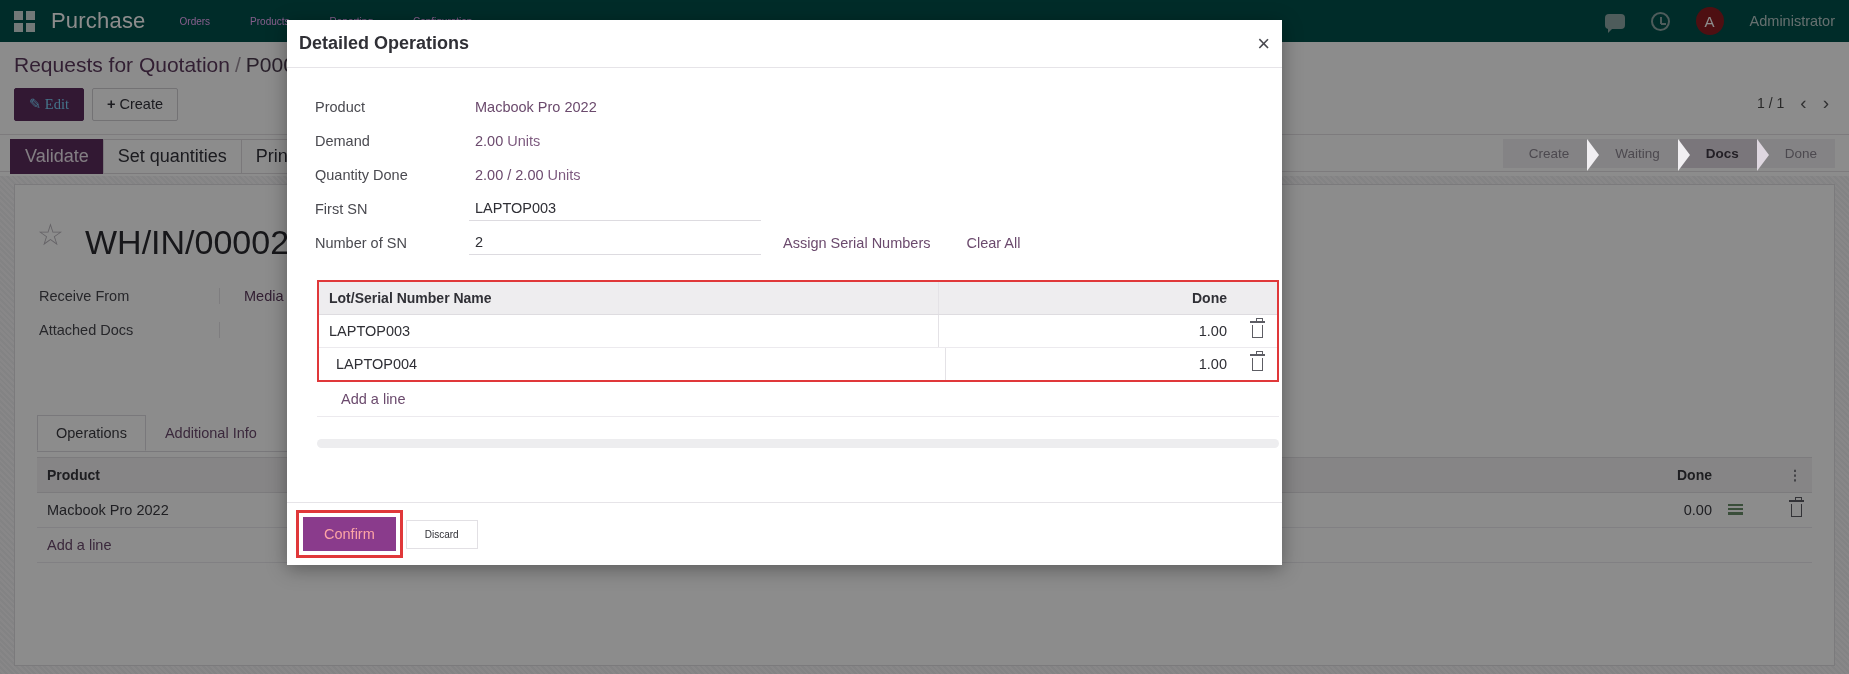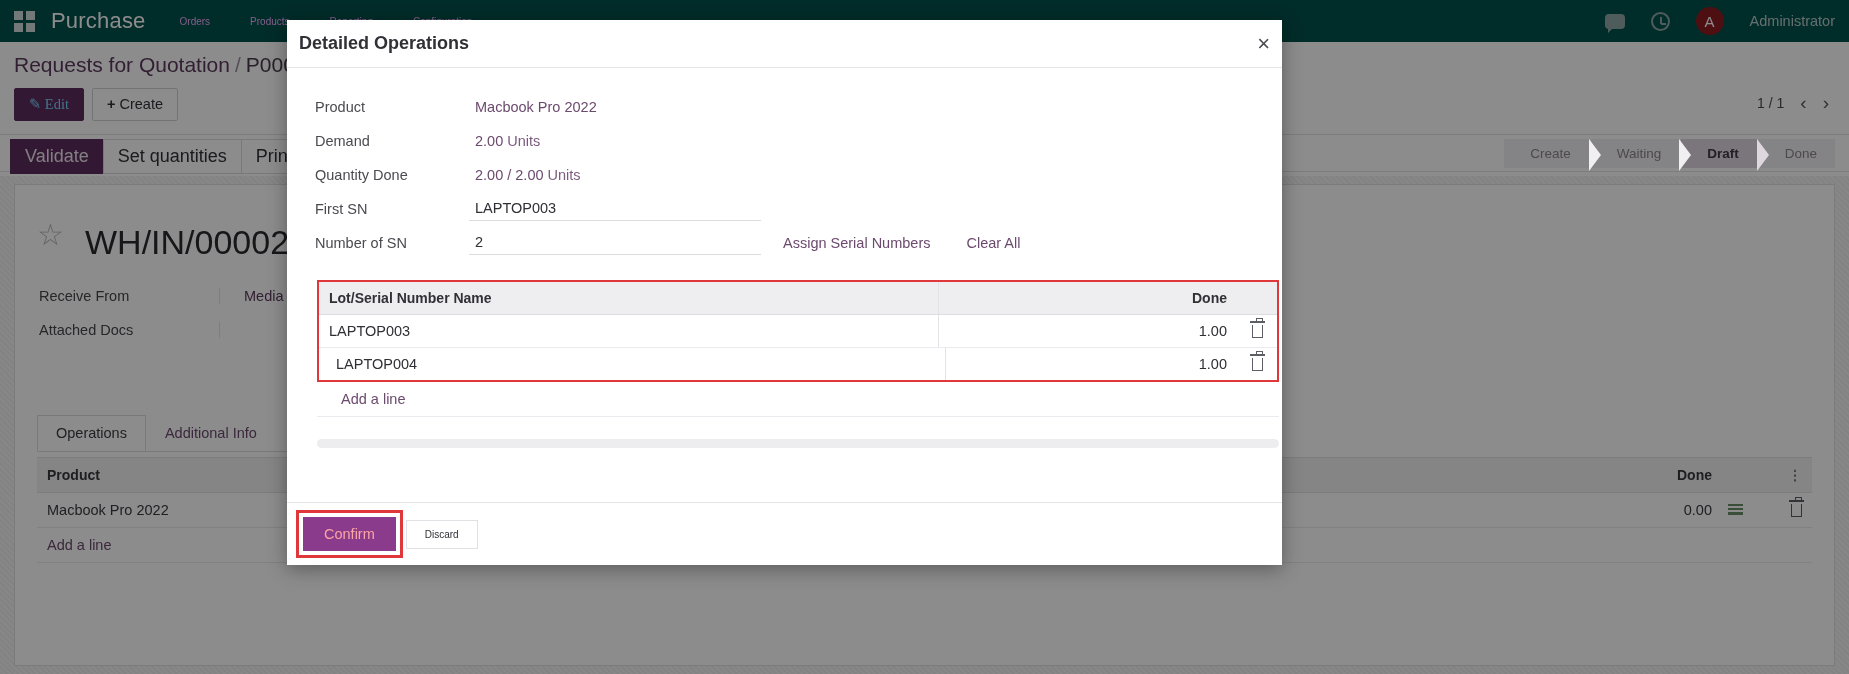--- a/index.html
+++ b/index.html
@@ -178,21 +178,21 @@
     <div class="stat-row">
       <div class="stat-btns">
         <button class="sbtn active">Validate</button>
         <button class="sbtn">Set quantities</button>
         <button class="sbtn">Print</button>
         <button class="sbtn">Pri</button>
       </div>
       <div class="statusbar">
         <div class="st">Create</div>
         <div class="st">Waiting</div>
-        <div class="st on">Draft</div>
+        <div class="st on">Docs</div>
         <div class="st last">Done</div>
       </div>
     </div>
 
     <div class="sheet-wrap">
       <div class="sheet">
         <span class="star">☆</span>
         <div class="doc-title">WH/IN/00002</div>
         <div class="fgrid">
           <div class="frow">

